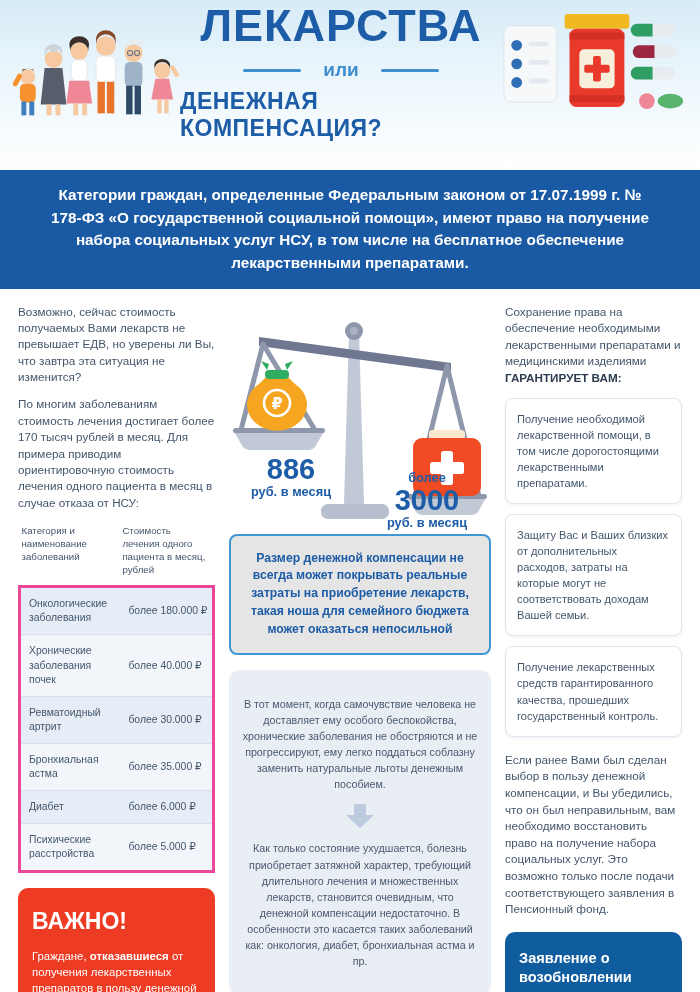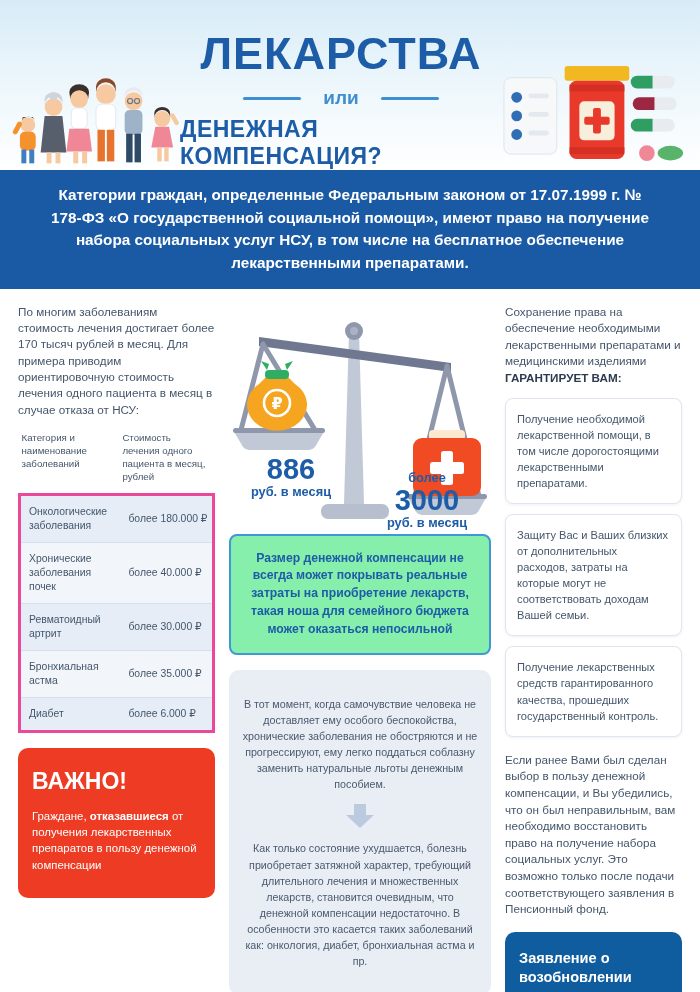--- a/index.html
+++ b/index.html
@@ -1,21 +1,21 @@
 <!DOCTYPE html>
 <html><head>
 <meta charset="utf-8">
 <style>
   * { margin:0; padding:0; box-sizing:border-box; }
   html,body { width:700px; background:#fff; }
   body { font-family:"Liberation Sans","DejaVu Sans",sans-serif; color:#44566b; }
   .page { width:700px; overflow:hidden; }
 
   
-  .header { height:170px; display:flex; align-items:flex-end; justify-content:space-between;
+  .header { height:170px; display:flex; align-items:flex-start; justify-content:space-between;
             padding:0 12px; background:linear-gradient(180deg,#d7ebf7 0%,#e9f5fb 40%,#ffffff 100%); }
   .title-block { display:flex; flex-direction:column; align-items:center; gap:7px; flex:1; }
   .title-main { font-size:45px; font-weight:800; color:#1d5ca6; letter-spacing:1px; }
   .title-or-row { display:flex; align-items:center; gap:22px; }
   .title-line { width:58px; height:3px; background:#3e8ed0; border-radius:2px; }
   .title-or { font-size:19px; font-weight:700; color:#3e8ed0; }
   .title-sub { font-size:23px; font-weight:800; color:#1d5ca6; letter-spacing:.5px; }
 
   
   .banner { background:#1a5aa5; color:#fff; text-align:center;
@@ -47,21 +47,21 @@
 
   
   .scale-wrap { position:relative; height:230px; }
   .scale-wrap svg { position:absolute; inset:0; }
   .scale-label { position:absolute; text-align:center; color:#1d5ca6; }
   .scale-label-left { left:8px; top:150px; width:108px; }
   .scale-label-right { right:2px; top:166px; width:124px; }
   .scale-big { font-size:29px; font-weight:800; line-height:1.05; }
   .scale-small { font-size:12.8px; font-weight:700; }
 
-  .info-blue-box { background:#86efac; border:2px solid #3f97d3; border-radius:8px;
+  .info-blue-box { background:#e5e5e5; border:2px solid #3f97d3; border-radius:8px;
                    padding:14px 10px; text-align:center; color:#1d5ca6; font-weight:700;
                    font-size:12.2px; line-height:1.47; }
 
   .gray-box { background:#e9edf4; border-radius:10px; padding:26px 12px; margin-top:15px;
               text-align:center; color:#4a5a6e; font-size:10.7px; line-height:1.5; }
   .arrow { margin:12px auto; width:28px; }
   .arrow-stem { width:12px; height:11px; background:#bccadf; margin:0 auto; }
   .arrow-head { width:0; height:0; border-left:14px solid transparent;
                 border-right:14px solid transparent; border-top:13px solid #bccadf; margin:0 auto; }
 
@@ -163,20 +163,21 @@
       <circle cx="148" cy="103" r="8" fill="#ef8797"></circle>
       <ellipse cx="172" cy="103" rx="13" ry="7.5" fill="#58b36b"></ellipse>
     </svg>
   </div>
 
   <div class="banner">Категории граждан, определенные Федеральным законом от 17.07.1999 г. № 178-ФЗ «О государственной социальной помощи», имеют право на получение набора социальных услуг НСУ, в том числе на бесплатное обеспечение лекарственными препаратами.</div>
 
   <div class="main">
 
     <div class="col-left">
+      <p class="body-para">Возможно, сейчас стоимость получаемых Вами лекарств не превышает ЕДВ, но уверены ли Вы, что завтра эта ситуация не изменится?</p>
       <p class="body-para">По многим заболеваниям стоимость лечения достигает более 170 тысяч рублей в месяц. Для примера приводим ориентировочную стоимость лечения одного пациента в месяц в случае отказа от НСУ:</p>
 
       <table class="cost-table">
         <thead>
           <tr>
             <th>Категория и наименование заболеваний</th>
             <th>Стоимость лечения одного пациента в месяц, рублей</th>
           </tr>
         </thead>
         <tbody>
@@ -192,20 +193,24 @@
               <td>Ревматоидный артрит</td>
               <td>более 30.000 ₽</td>
             </tr>
           <tr>
               <td>Бронхиальная астма</td>
               <td>более 35.000 ₽</td>
             </tr>
           <tr>
               <td>Диабет</td>
               <td>более 6.000 ₽</td>
+            </tr>
+          <tr>
+              <td>Психические расстройства</td>
+              <td>более 5.000 ₽</td>
             </tr>
         </tbody>
       </table>
 
       <div class="important-box">
         <div class="important-title">ВАЖНО!</div>
         <p class="important-p"><span>Граждане, </span><b>отказавшиеся</b><span> от получения лекарственных препаратов в пользу денежной компенсации</span></p>
 
       </div>
     </div>

